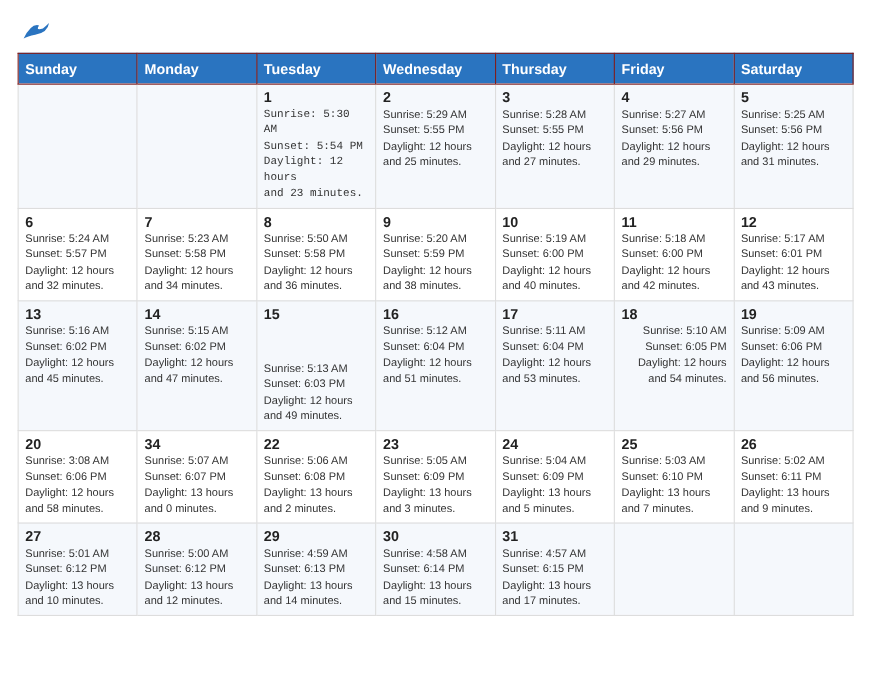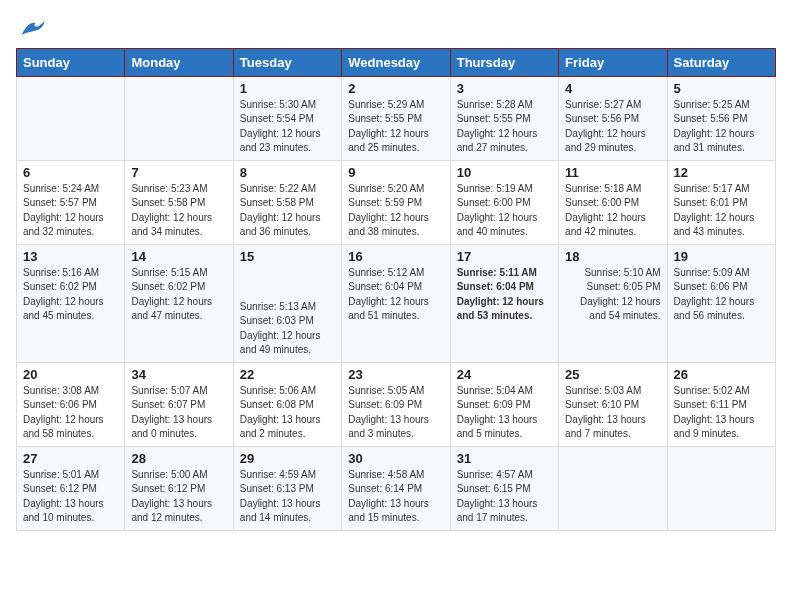--- a/index.html
+++ b/index.html
@@ -120,21 +120,21 @@
         <th>Friday</th>
         <th>Saturday</th>
       </tr>
   </thead>
   <tbody>
   <tr>
         <td></td>
         <td></td>
         <td>
           <span class="day-num">1</span>
-          <div class="cell-content" style="white-space: pre-line;">Sunrise: 5:30 AM
+          <div class="cell-content" style="white-space: pre-line; font-family: Liberation Mono, monospace;">Sunrise: 5:30 AM
 Sunset: 5:54 PM
 Daylight: 12 hours
 and 23 minutes.</div>
         </td>
         <td>
           <span class="day-num">2</span>
           <div class="cell-content" style="white-space: pre-line;">Sunrise: 5:29 AM
 Sunset: 5:55 PM
 Daylight: 12 hours
 and 25 minutes.</div>
@@ -171,21 +171,21 @@
         </td>
         <td>
           <span class="day-num">7</span>
           <div class="cell-content" style="white-space: pre-line;">Sunrise: 5:23 AM
 Sunset: 5:58 PM
 Daylight: 12 hours
 and 34 minutes.</div>
         </td>
         <td>
           <span class="day-num">8</span>
-          <div class="cell-content" style="white-space: pre-line;">Sunrise: 5:22 AM
+          <div class="cell-content" style="white-space: pre-line;">Sunrise: 5:50 AM
 Sunset: 5:58 PM
 Daylight: 12 hours
 and 36 minutes.</div>
         </td>
         <td>
           <span class="day-num">9</span>
           <div class="cell-content" style="white-space: pre-line;">Sunrise: 5:20 AM
 Sunset: 5:59 PM
 Daylight: 12 hours
 and 38 minutes.</div>
@@ -236,21 +236,21 @@
         </td>
         <td>
           <span class="day-num">16</span>
           <div class="cell-content" style="white-space: pre-line;">Sunrise: 5:12 AM
 Sunset: 6:04 PM
 Daylight: 12 hours
 and 51 minutes.</div>
         </td>
         <td>
           <span class="day-num">17</span>
-          <div class="cell-content" style="white-space: pre-line; font-weight: bold;">Sunrise: 5:11 AM
+          <div class="cell-content" style="white-space: pre-line;">Sunrise: 5:11 AM
 Sunset: 6:04 PM
 Daylight: 12 hours
 and 53 minutes.</div>
         </td>
         <td>
           <span class="day-num">18</span>
           <div class="cell-content" style="white-space: pre-line; text-align: right;">Sunrise: 5:10 AM
 Sunset: 6:05 PM
 Daylight: 12 hours
 and 54 minutes.</div>

